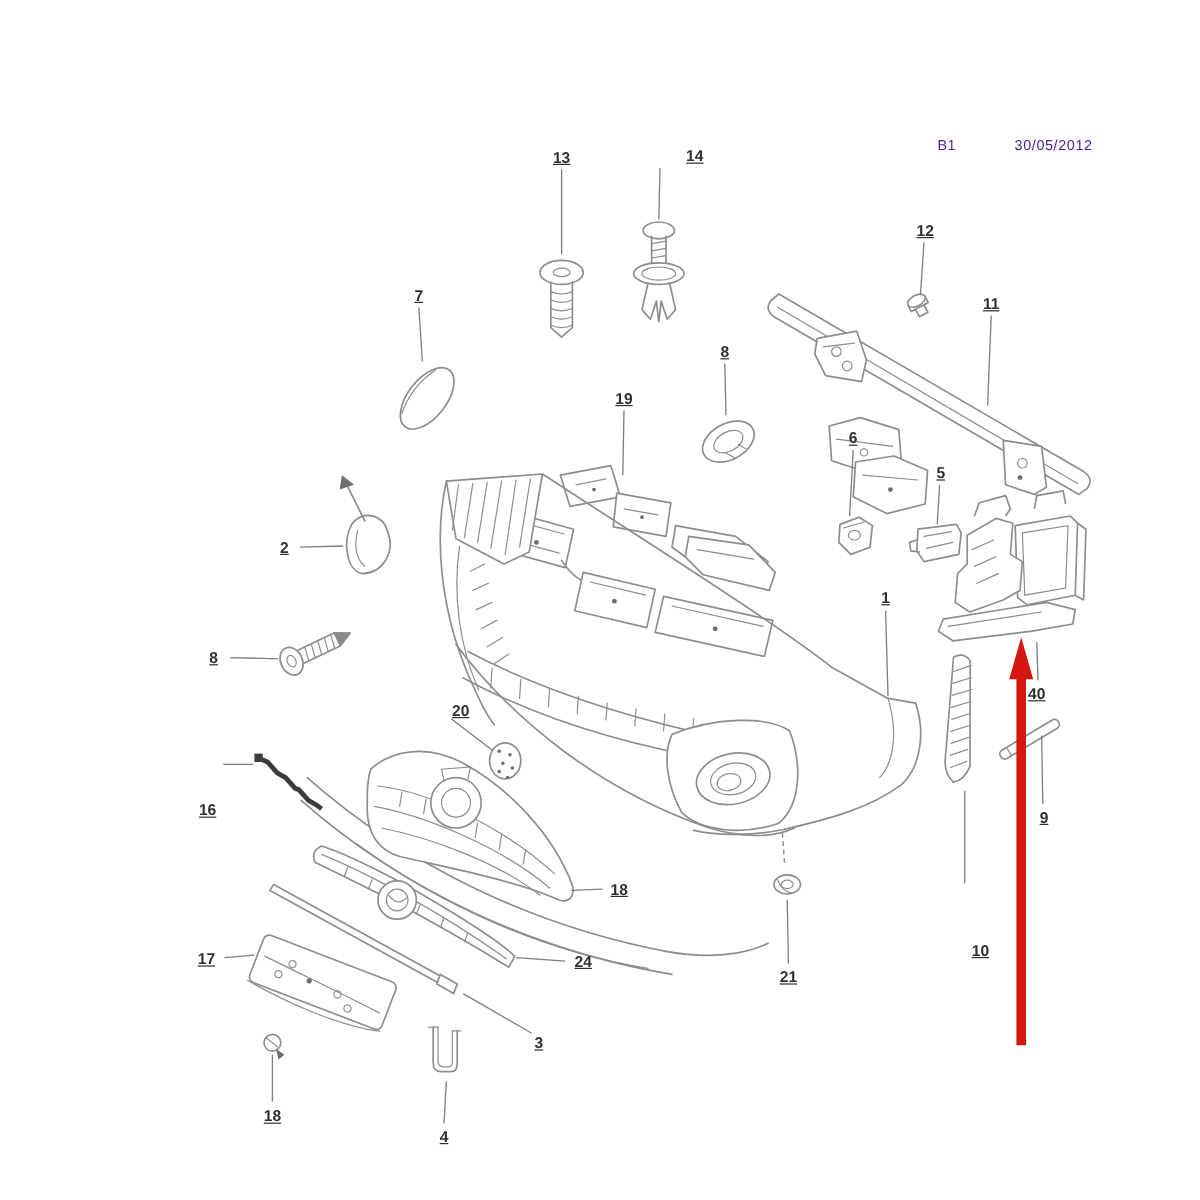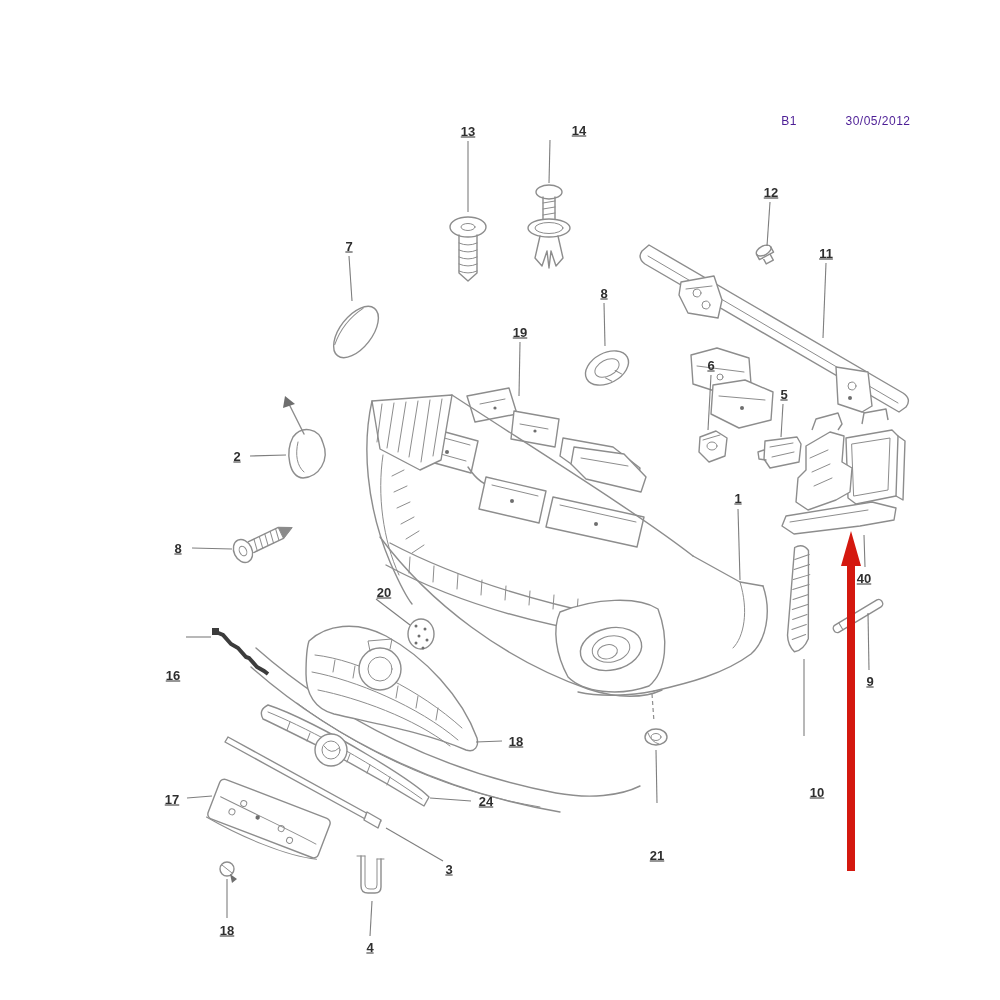--- a/index.html
+++ b/index.html
@@ -307,19 +307,19 @@
       <div class="part-label" style="left: 738px; top: 498px;">1</div>
       <div class="part-label" style="left: 178px; top: 548px;">8</div>
       <div class="part-label" style="left: 864px; top: 578px;">40</div>
       <div class="part-label" style="left: 384px; top: 592px;">20</div>
       <div class="part-label" style="left: 173px; top: 637px; margin-top: 38px;">16</div>
       <div class="part-label" style="left: 870px; top: 681px;">9</div>
       <div class="part-label" style="left: 805px; top: 792px; margin-left: 12px;">10</div>
       <div class="part-label" style="left: 516px; top: 741px;">18</div>
       <div class="part-label" style="left: 172px; top: 799px;">17</div>
       <div class="part-label" style="left: 486px; top: 801px;">24</div>
-      <div class="part-label" style="left: 657px; top: 814px; margin-top: 41px;">21</div>
+      <div class="part-label" style="left: 657px; top: 814px;">21</div>
       <div class="part-label" style="left: 449px; top: 869px;">3</div>
       <div class="part-label" style="left: 227px; top: 930px;">18</div>
       <div class="part-label" style="left: 370px; top: 947px;">4</div>
     </div>
 
 </div>
 
 </body></html>

